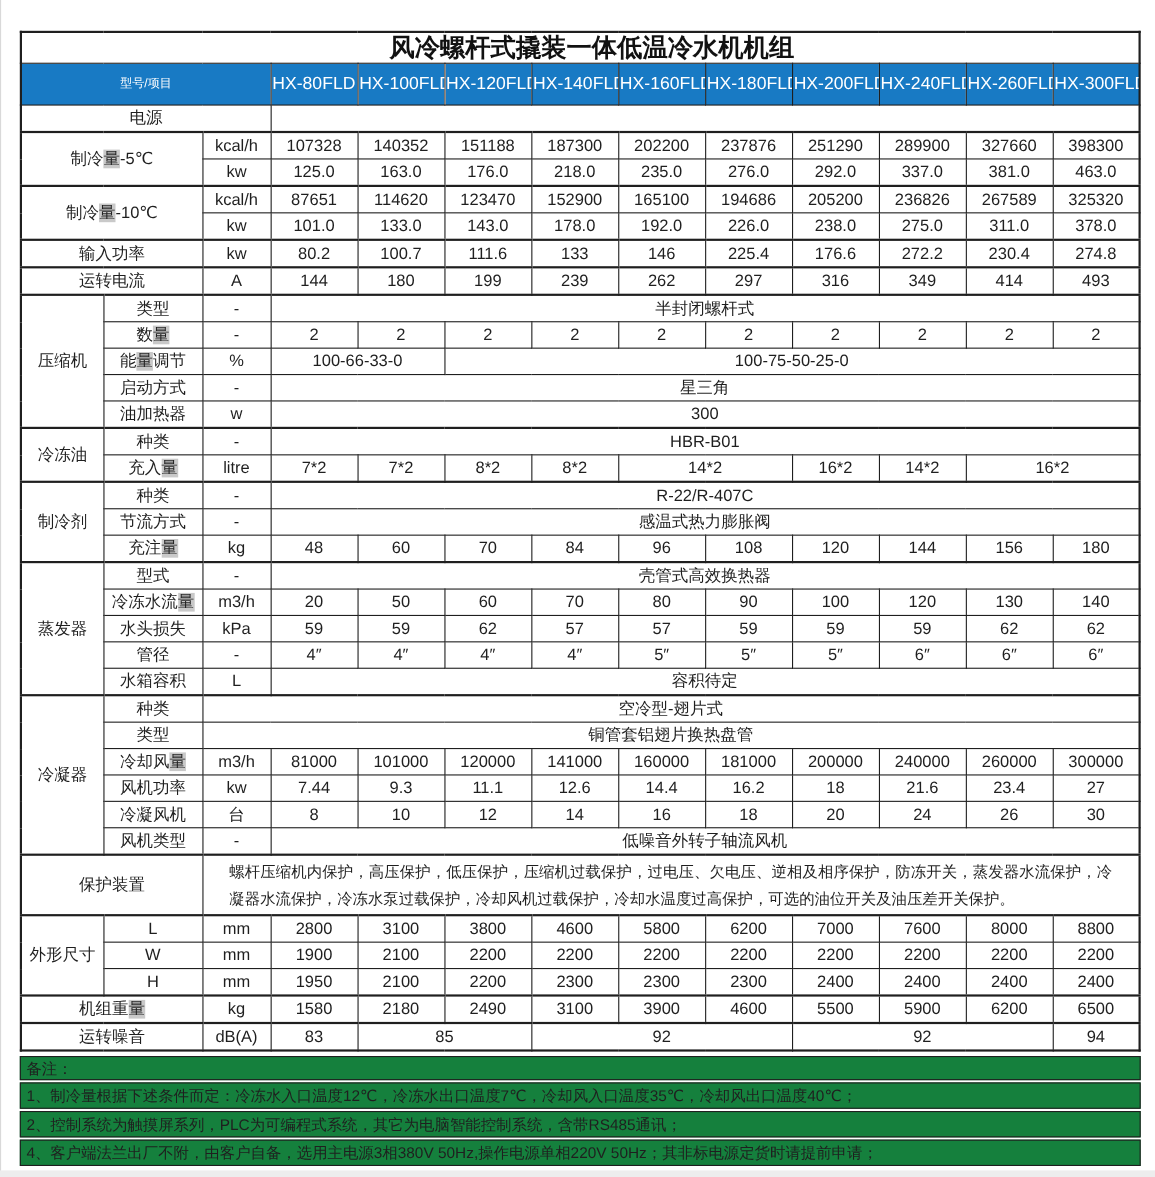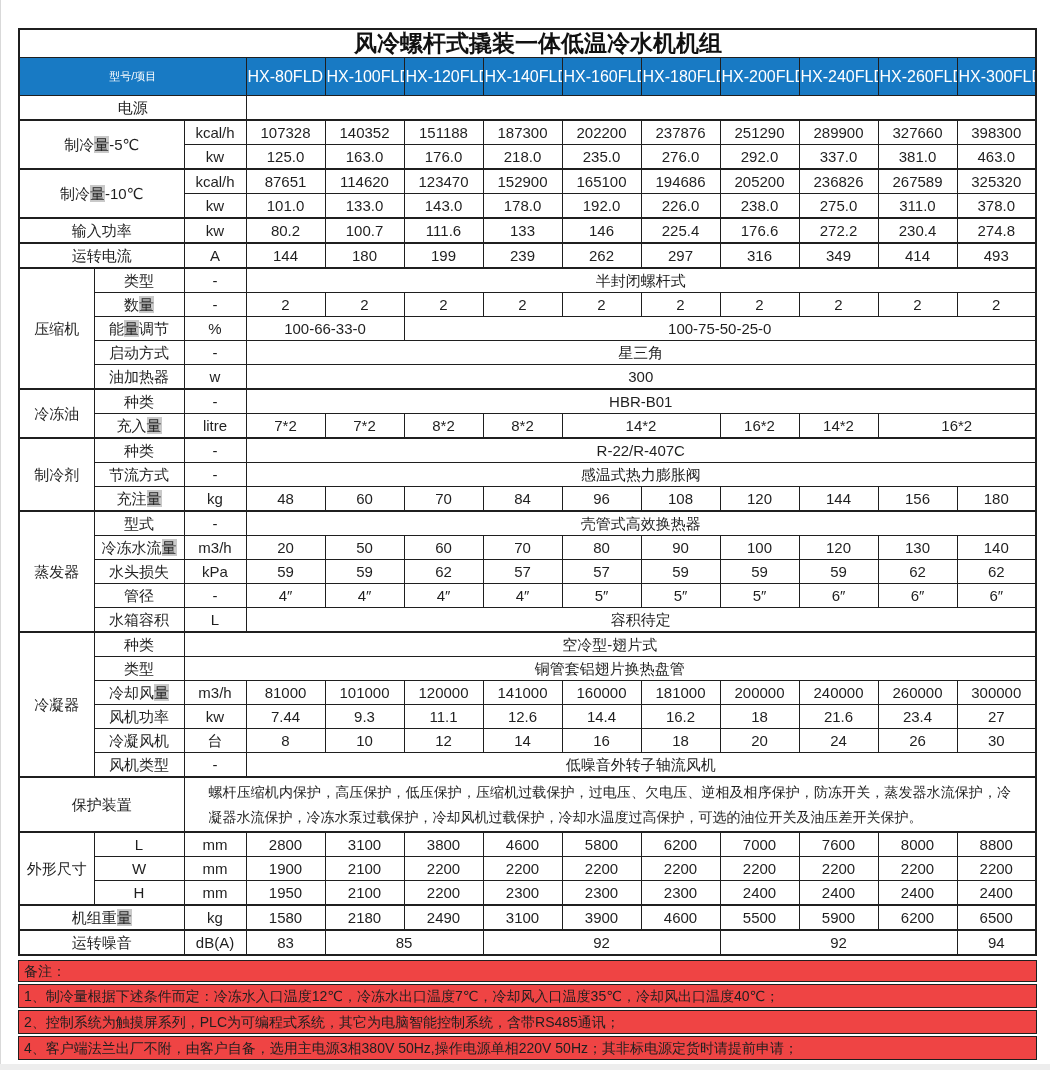--- a/index.html
+++ b/index.html
@@ -31,21 +31,21 @@
   tr.thick td,tr.thick th{border-top:2px solid var(--border);}
   td.lbl,td.unit{font-size:15px;}
   span.hl{background:var(--hl);}
   tr.prot td.val{
     white-space:normal;font-size:14px;line-height:25px;height:51px;
     text-align:justify;padding:1px 24px;vertical-align:middle;
   }
   .notes{margin-top:4px;}
   .note-box{
     border:1px solid var(--border);height:22px;line-height:22px;font-size:14px;
-    padding-left:5px;margin-top:2px;overflow:hidden;white-space:nowrap;background:#ef4444;
+    padding-left:5px;margin-top:2px;overflow:hidden;white-space:nowrap;background:#15803d;
   }
   .note-box.remark{height:20px;line-height:20px;}
 </style>
 </head>
 <body>
 
 <div class="left-edge"></div>
 
 <div class="sheet">
   <table class="spec">

